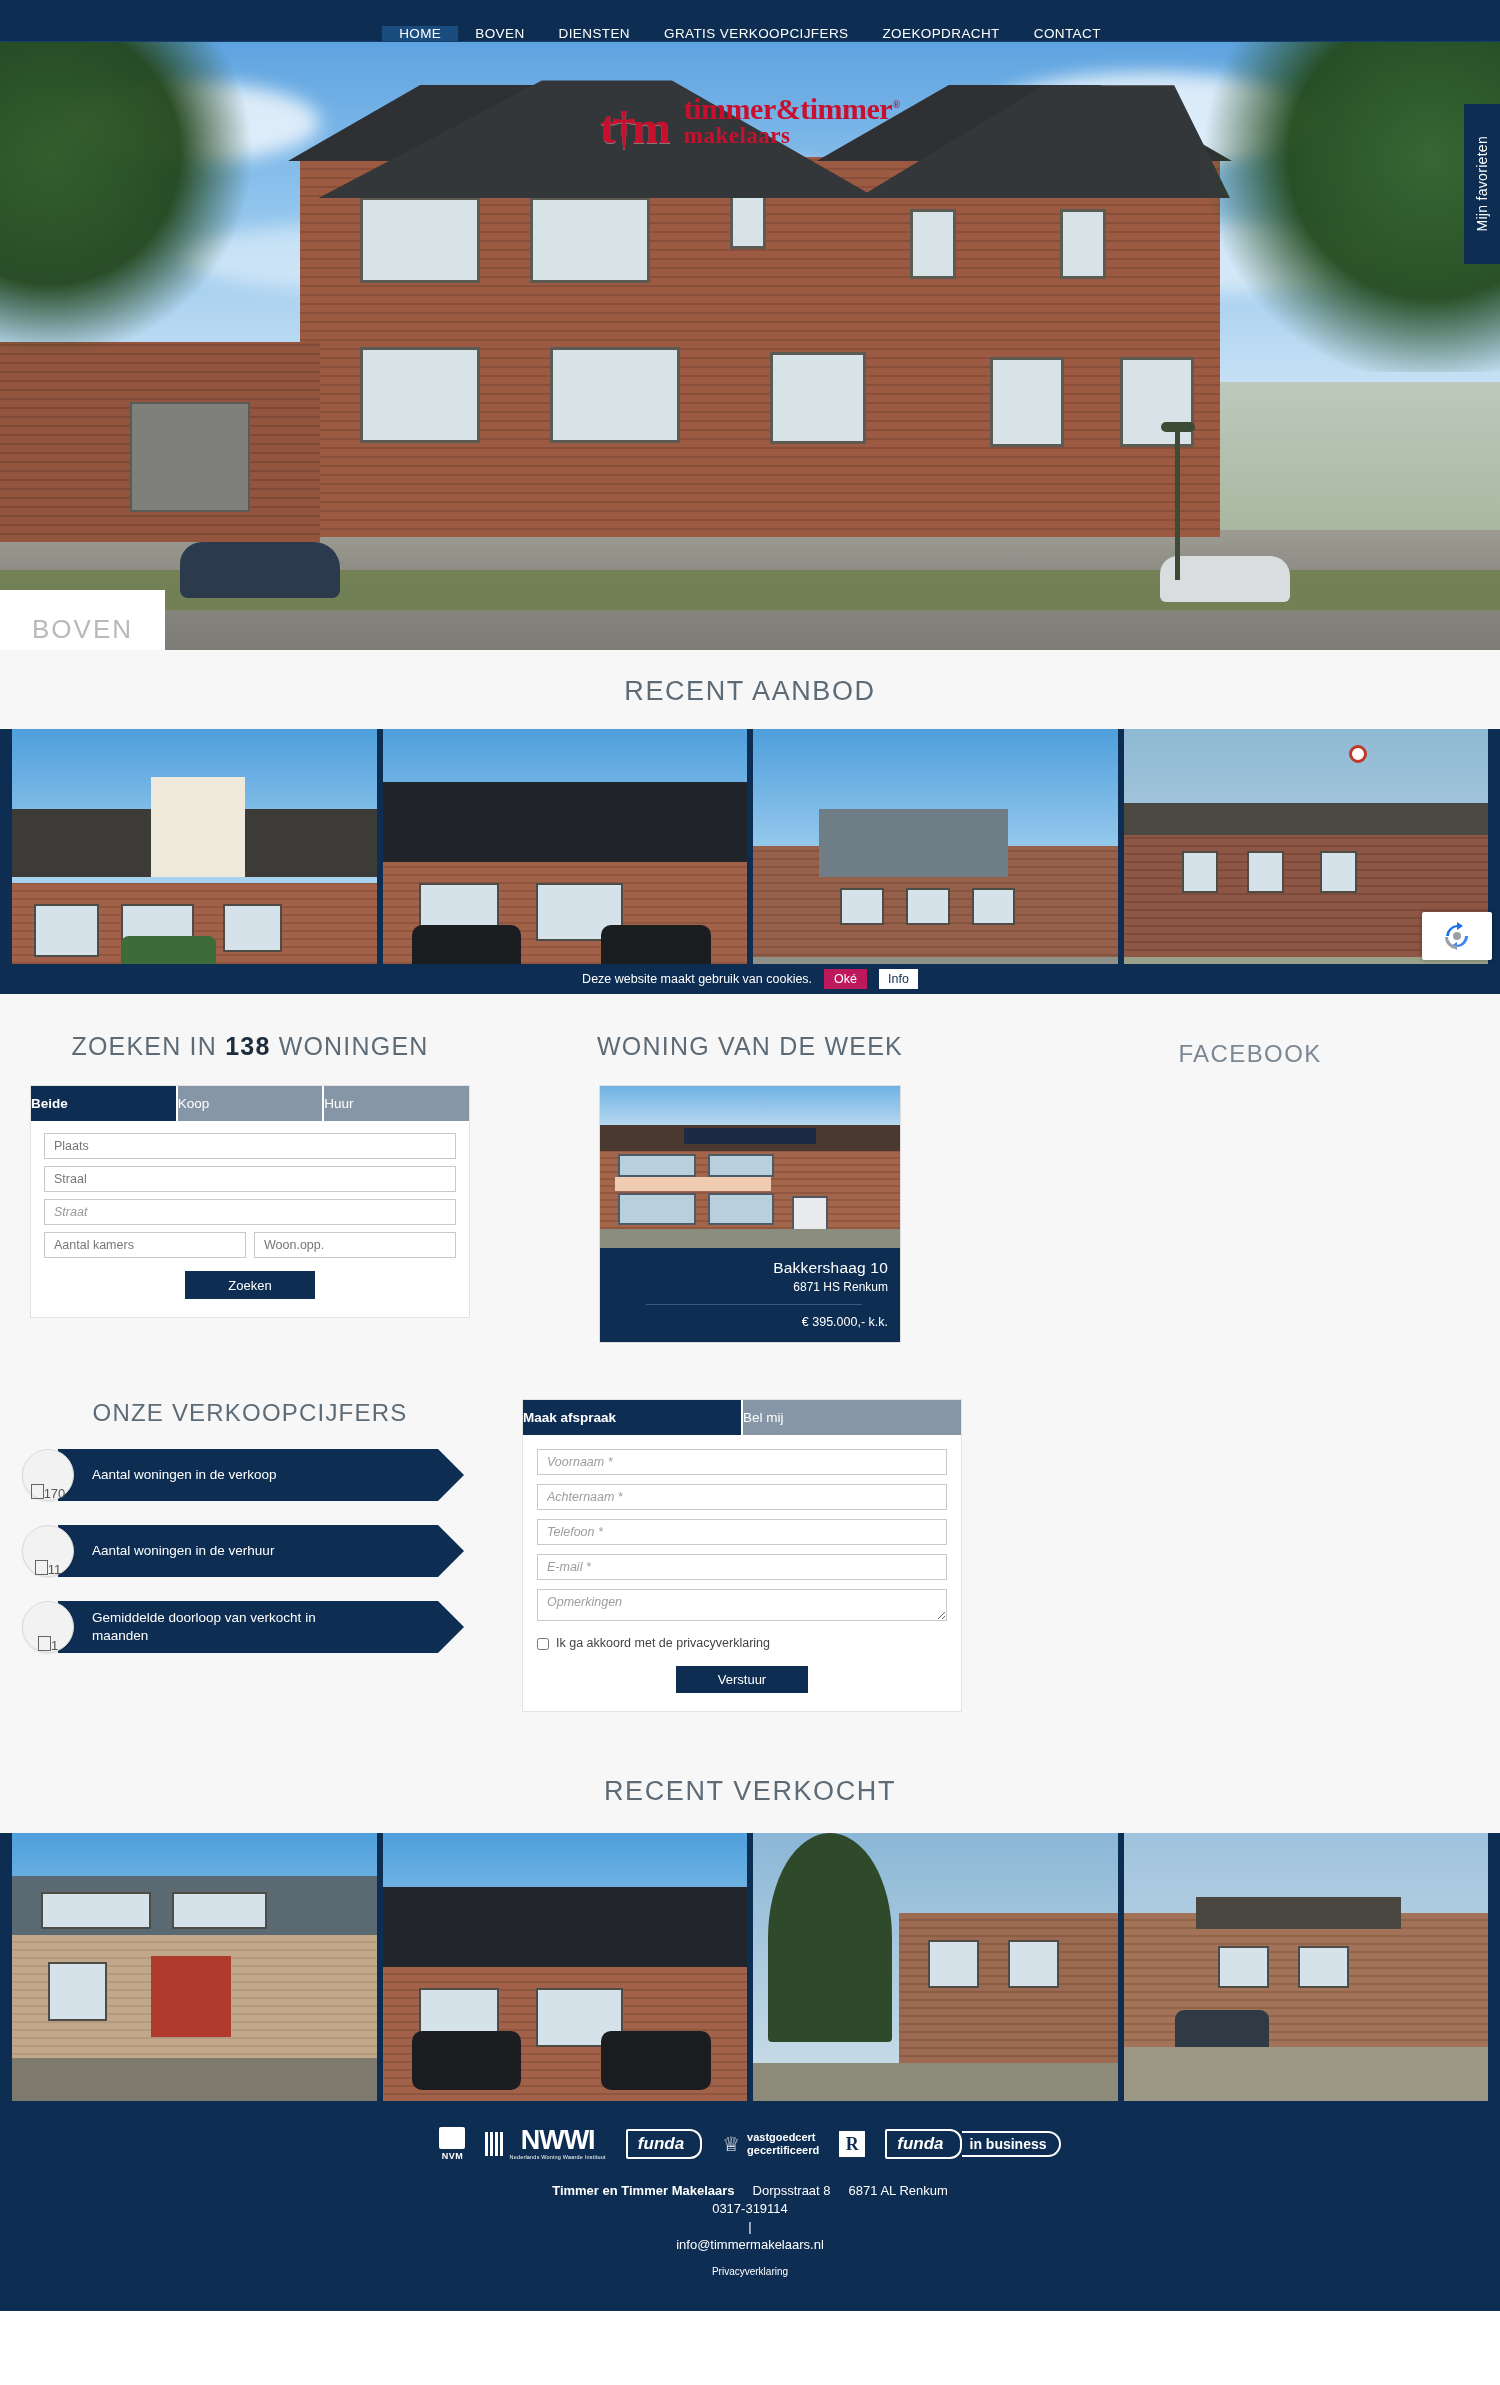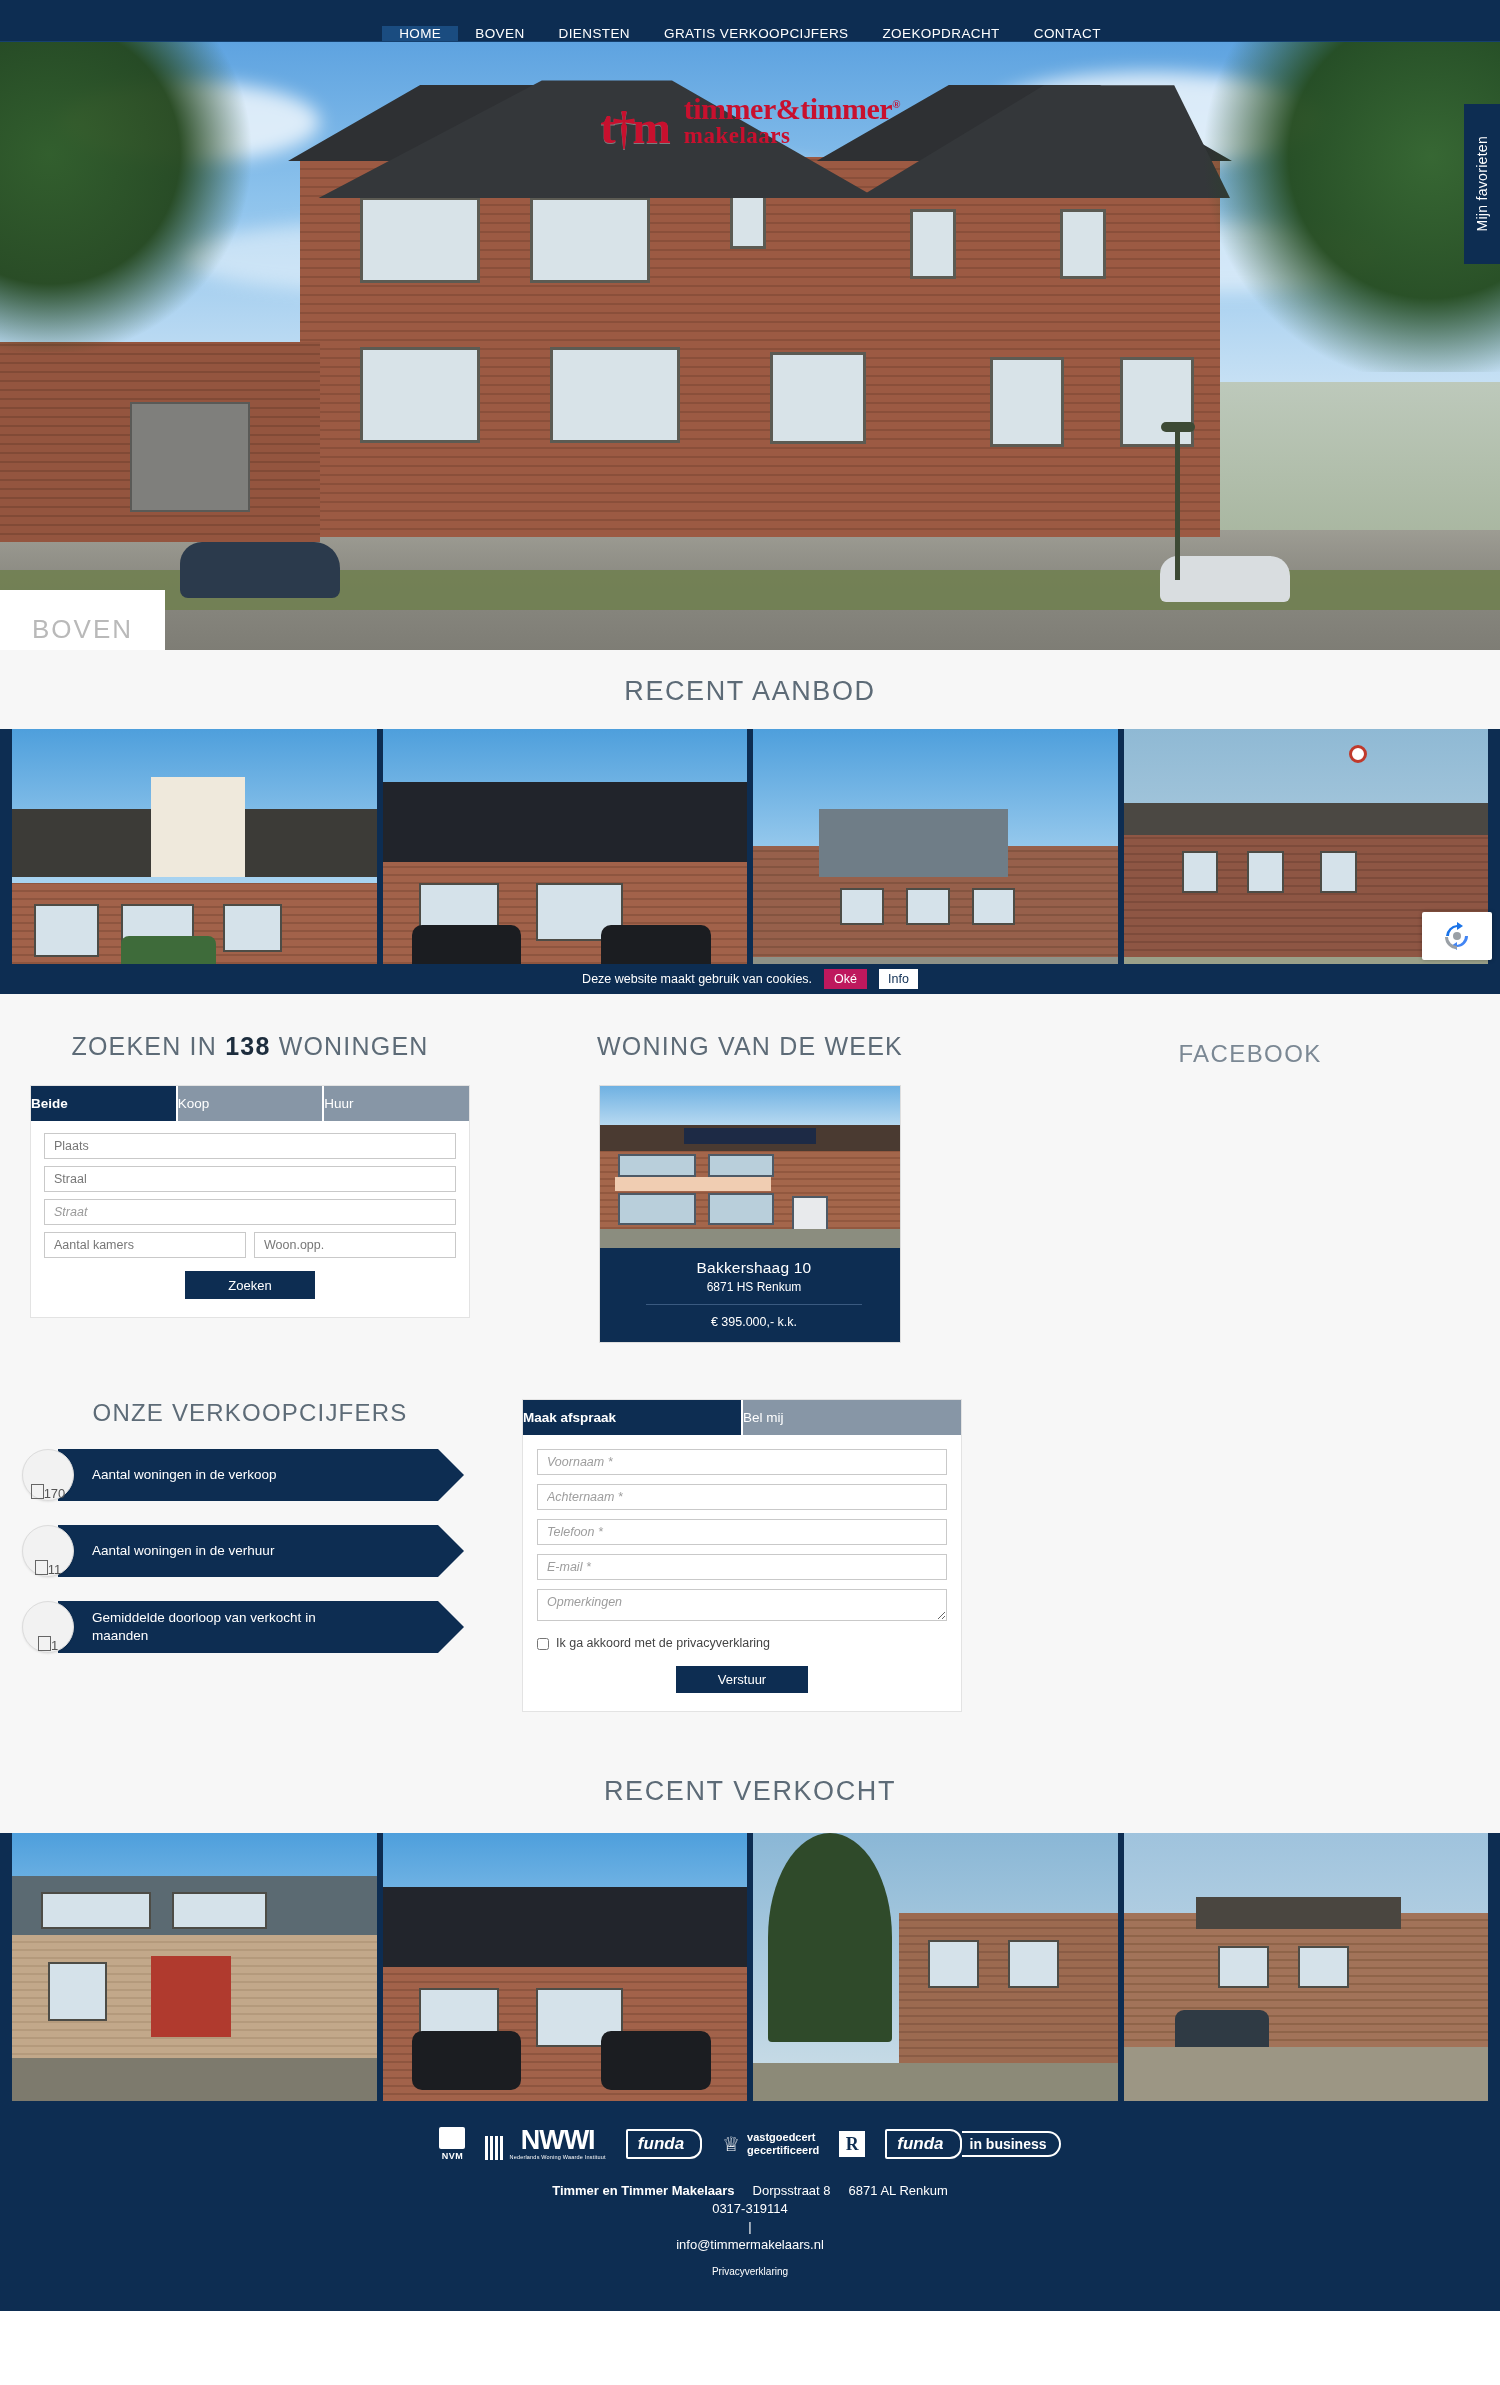--- a/index.html
+++ b/index.html
@@ -221,21 +221,21 @@
   .week-photo{
     height:162px;
     position:relative; overflow:hidden;
     background:linear-gradient(to bottom,#6fb1e2 0%,#bcdcf2 26%, #96553f 27%, #8d5038 100%);
   }
   .wp-roof{position:absolute;left:0;right:0;top:24%;height:16%;background:#4a3a31;}
   .wp-solar{position:absolute;left:28%;width:44%;top:26%;height:10%;background:#1d2a45;}
   .wp-wall{position:absolute;left:0;right:0;top:40%;bottom:0;background:repeating-linear-gradient(0deg,#a4664b 0,#a4664b 5px,#92583f 5px,#92583f 7px);}
   .wp-glass{position:absolute;background:#b9cfdb;border:2px solid #4e5a66;}
   .wp-band{position:absolute;left:5%;width:52%;top:56%;height:9%;background:#f0cdb2;}
-  .week-info{ padding:11px 12px 13px 20px; text-align:center; color:#fff; }
+  .week-info{ padding:11px 12px 13px 20px; text-align:right; color:#fff; }
   .week-addr{ font-size:15.5px; letter-spacing:.2px; }
   .week-zip{ font-size:12px; margin-top:3px; }
   .week-hr{ height:1px; background:#3a5a80; margin:10px 26px; }
   .week-price{ font-size:12.5px; }
 
   .fb-title{ text-align:center; font-size:24px; color:#7b8894; letter-spacing:1.4px; margin-top:8px; font-weight:300;}
 
   
   .lower{
     display:flex; background:#f7f7f7; padding:14px 0 40px 0;
@@ -288,21 +288,21 @@
   }
 
   
   footer{
     background:#0d2d52; color:#fff; padding:26px 0 34px 0; text-align:center;
   }
   .logos{
     display:flex; align-items:center; justify-content:center; gap:20px; margin-bottom:22px;
     flex-wrap:nowrap;
   }
-  .lg{ display:flex; color:#fff; }
+  .lg{ display:flex; align-items:center; color:#fff; }
   .lg-nvm{ display:flex; flex-direction:column; align-items:center; }
   .lg-nvm .box{ width:26px; height:22px; background:#fff; border-radius:2px; }
   .lg-nvm .cap{ font-size:9px; font-weight:bold; margin-top:2px; letter-spacing:.5px; }
   .bars{ display:flex; gap:2px; align-items:flex-end; margin-right:6px; }
   .bars i{ display:block; width:3px; height:24px; background:#fff; }
   .lg-nwwi{ display:flex; flex-direction:column; }
   .lg-nwwi .big{ font-size:27px; font-weight:bold; letter-spacing:-1px; line-height:.95; }
   .lg-nwwi .small{ font-size:5.5px; letter-spacing:.2px; margin-top:1px; }
   .funda{
     border:2px solid #fff; border-radius:2px 12px 12px 2px;

